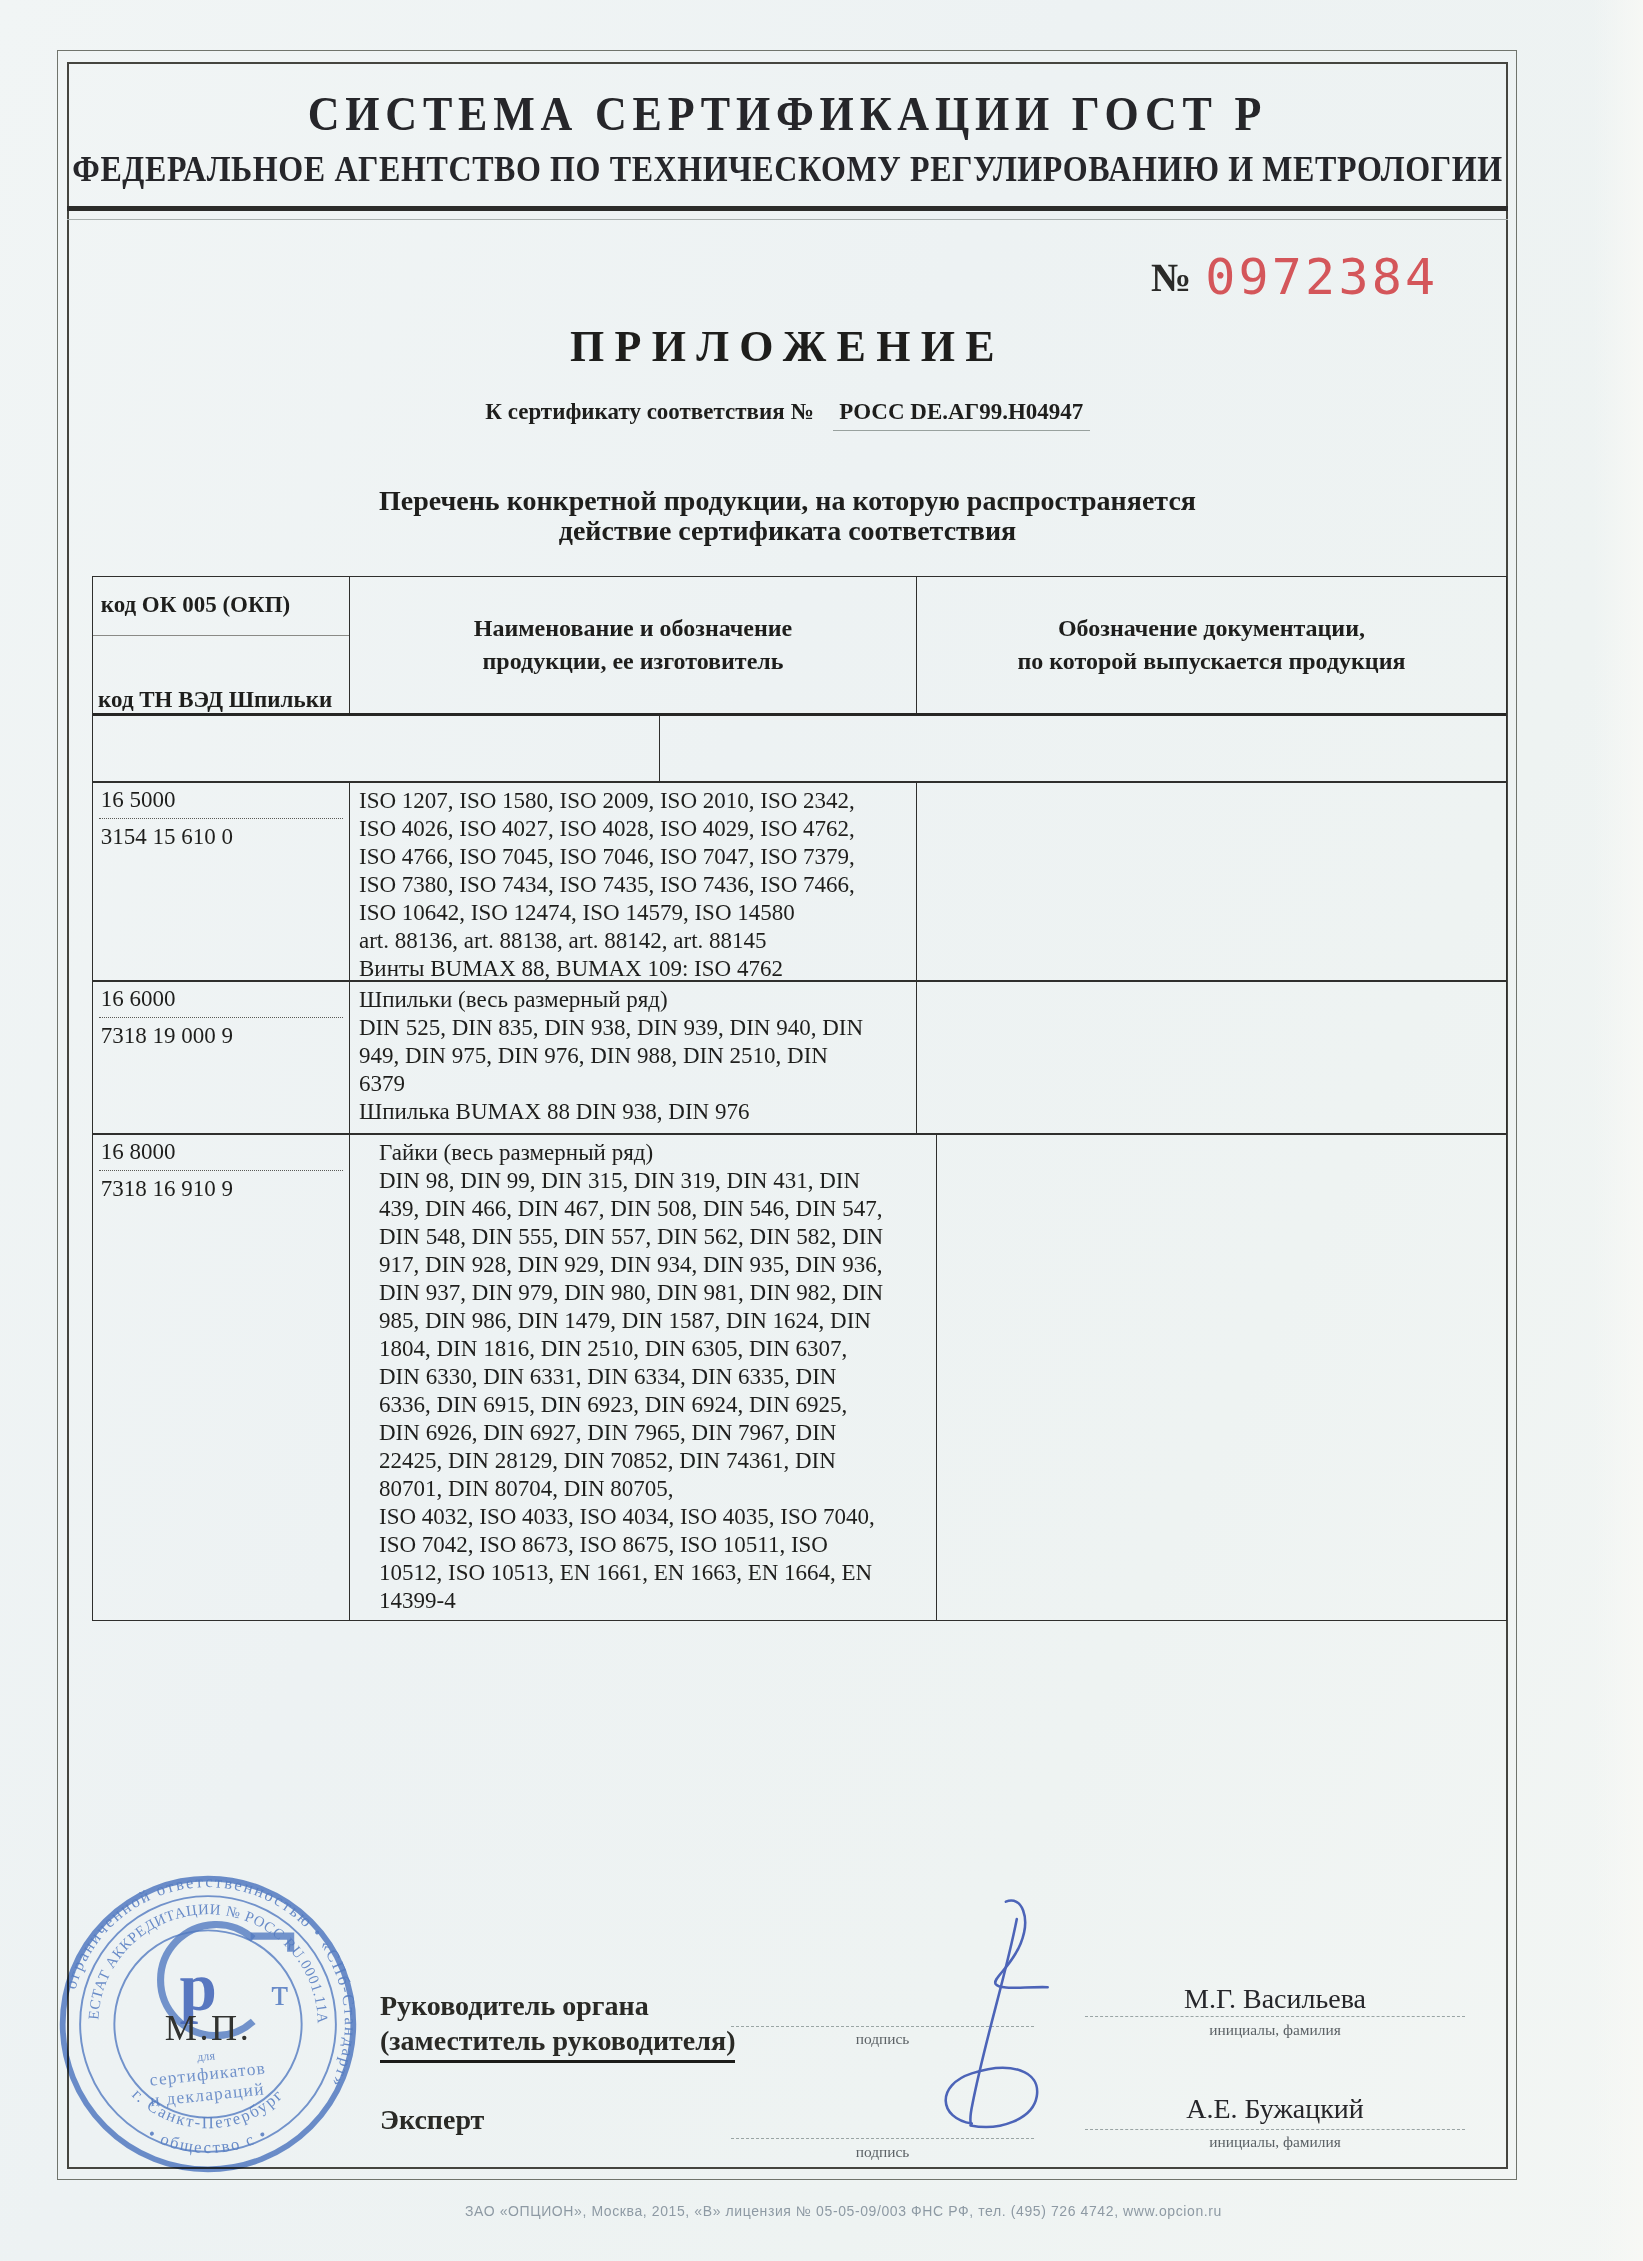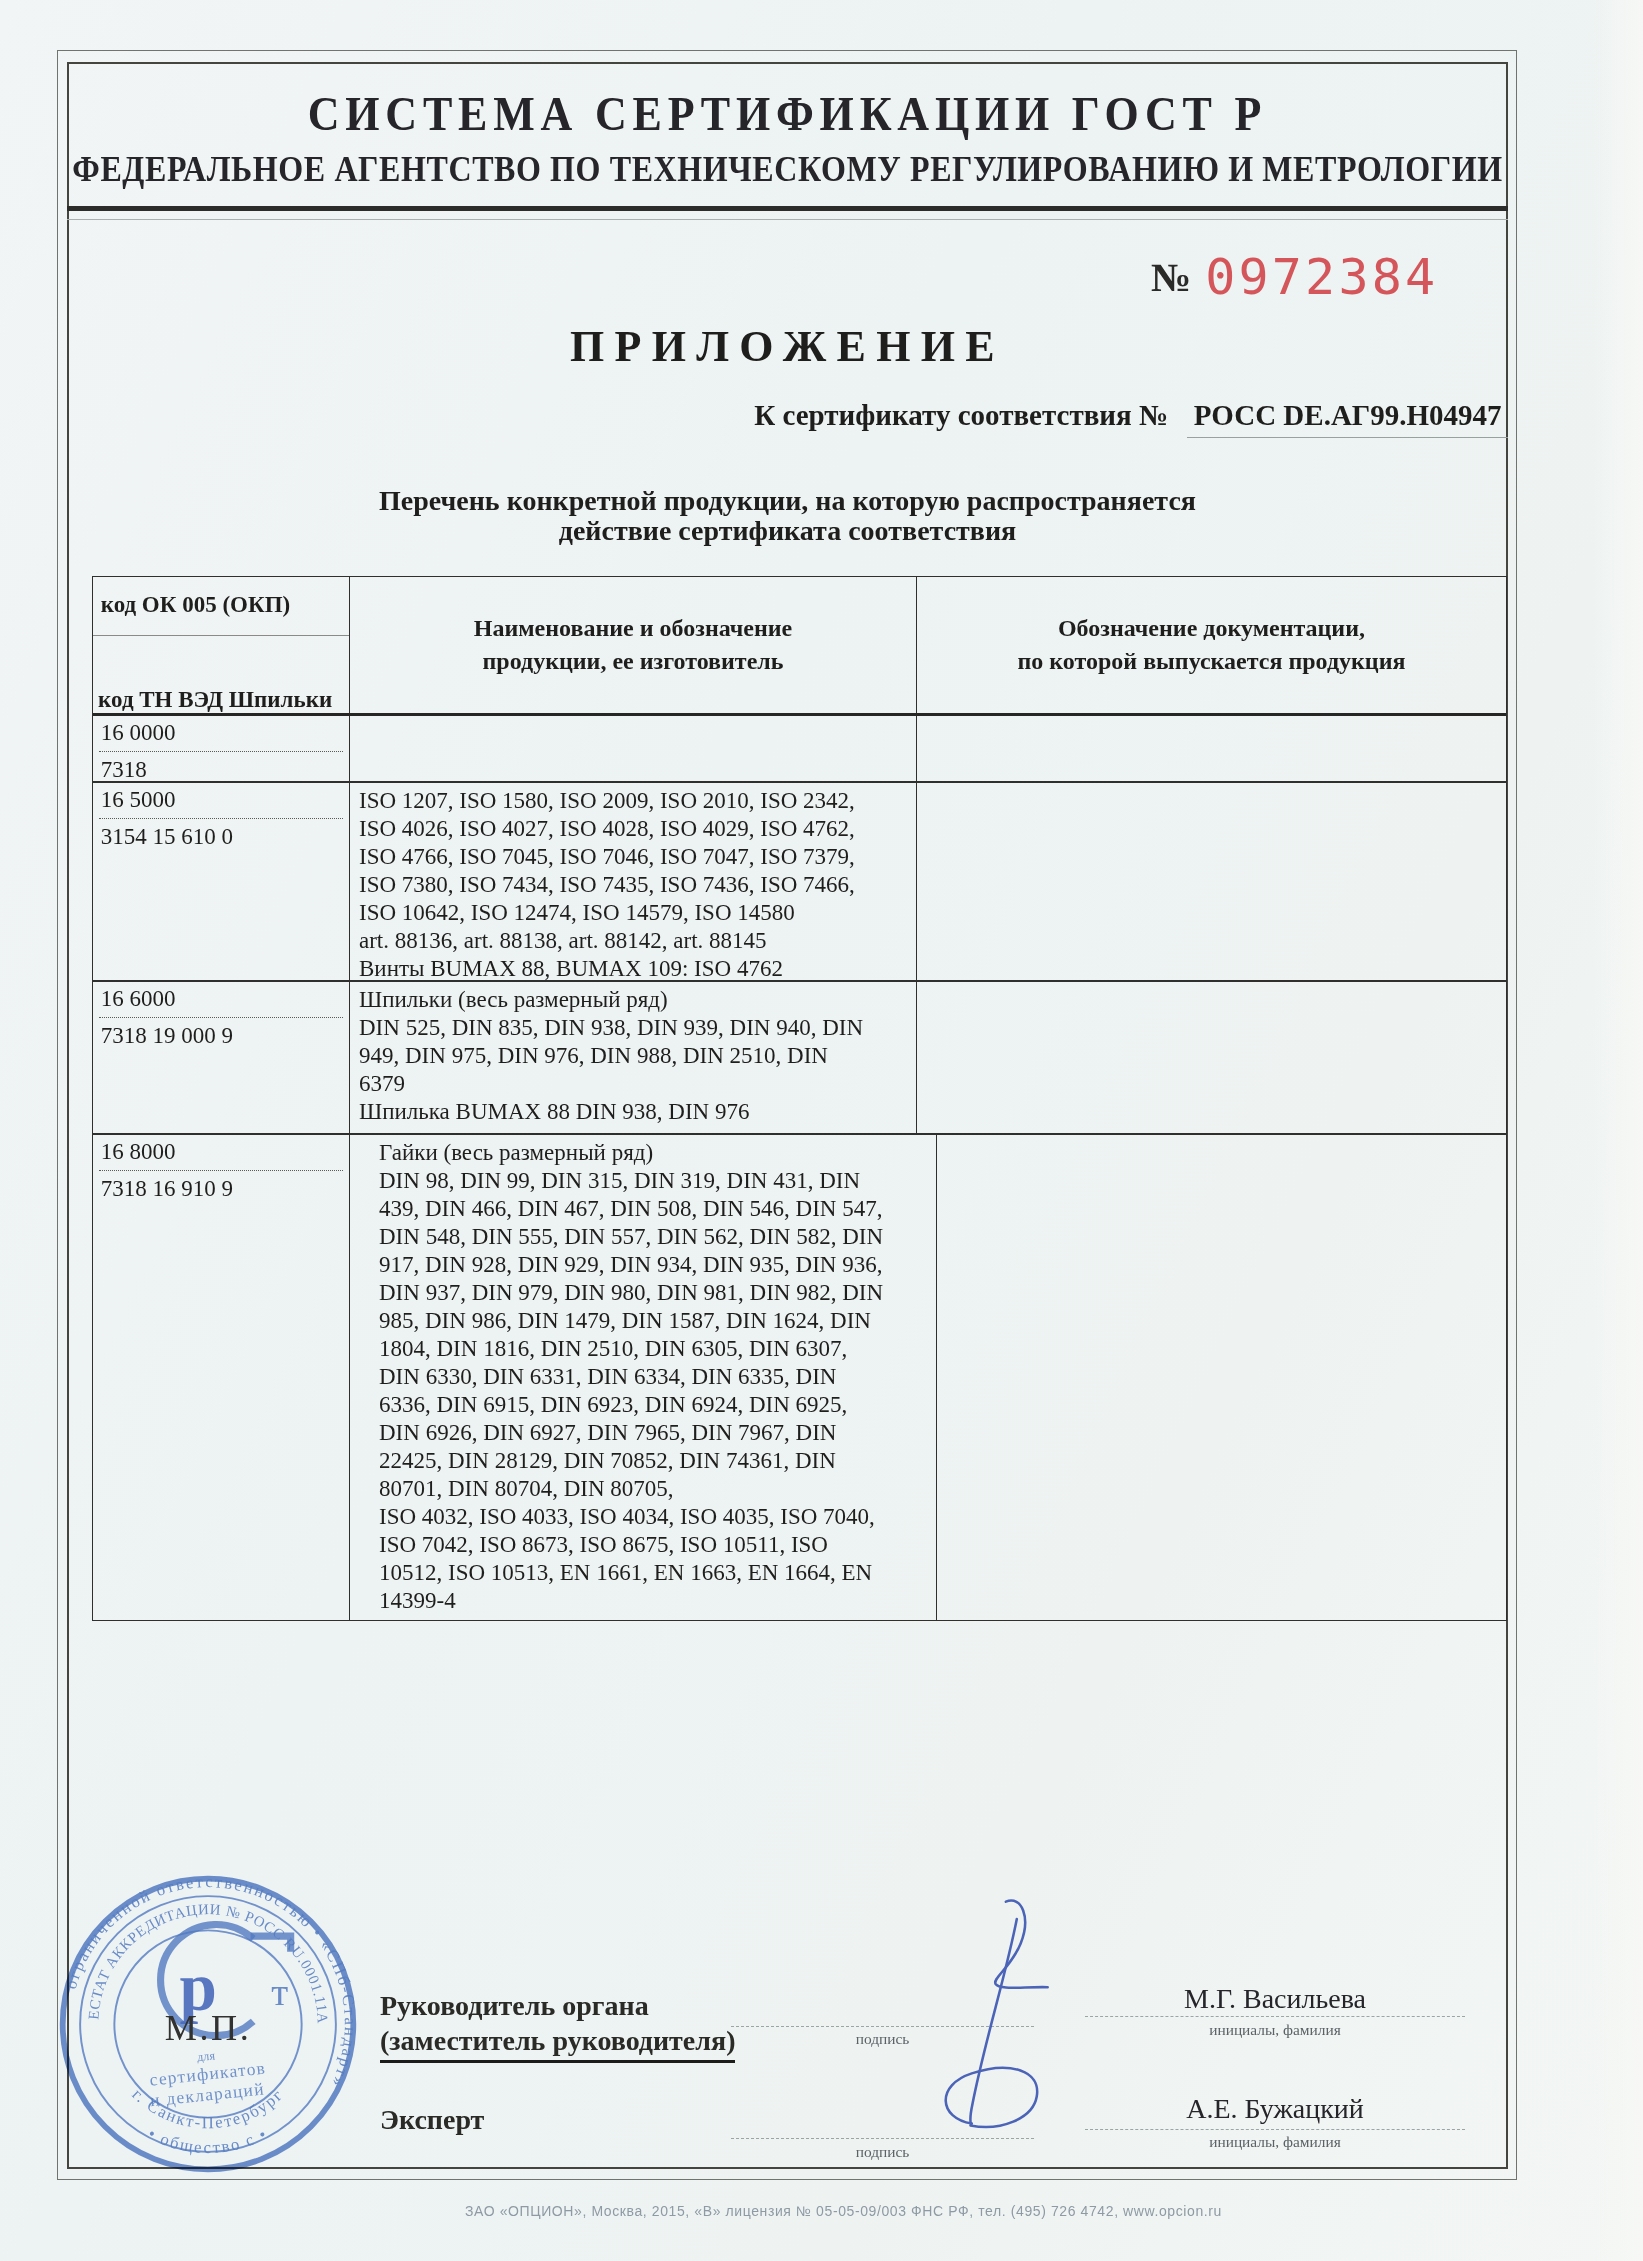--- a/index.html
+++ b/index.html
@@ -16,21 +16,21 @@
   .centered{left:67px;width:1441px;text-align:center;}
   .t-system{top:88px;font-size:44px;font-weight:700;letter-spacing:5.8px;color:#26262a;transform:scaleY(1.12);}
   .t-agency{top:151px;font-size:32px;font-weight:700;letter-spacing:0.6px;color:#26262a;transform:scaleY(1.1);}
   .rule-main{left:67px;top:206px;width:1441px;height:4.5px;background:#2c2c2a;}
   .rule-sub{left:67px;top:219px;width:1441px;height:1.3px;background:#a9b0ae;}
   .docnum{left:1151px;top:254px;display:flex;align-items:flex-start;}
   .docnum .nsign{font-size:40px;font-weight:700;color:#2a2a28;}
   .docnum .ndigits{font-family:"DejaVu Sans Mono",monospace;font-size:50px;line-height:46px;
     letter-spacing:3.2px;color:#d4565a;margin-left:14px;}
   .t-prilozhenie{top:321px;font-size:44px;font-weight:700;letter-spacing:10.3px;}
-  .certline{top:399px;font-size:29px;font-weight:700;text-align:right;}
+  .certline{top:399px;font-size:23px;font-weight:700;}
   .certline .certnum{margin-left:19.3px;display:inline-block;border-bottom:1.9px solid #98a19e;padding:0 6.4px 5.1px;}
   .t-sub1{top:485px;font-size:28px;font-weight:700;}
   .t-sub2{top:515px;font-size:28px;font-weight:700;}
   
   .tbl{left:92px;top:576px;width:1415px;height:1045px;border:1.9px solid #2f2f2d;box-sizing:border-box;
        display:flex;flex-direction:column;font-size:23px;}
   .tr{display:flex;box-sizing:border-box;}
   .tr + .tr{border-top:2.6px solid #2f2f2d;}
   .tr.body-first{border-top:3.9px solid #262624;}
   .td{box-sizing:border-box;}
@@ -100,24 +100,20 @@
         <div class="h-top">код ОК 005 (ОКП)</div>
         <div class="h-bot">код ТН ВЭД Шпильки</div>
       </div>
       <div class="td c2">Наименование и обозначение
 продукции, ее изготовитель</div>
       <div class="td c3 thead-c3">Обозначение документации,
 по которой выпускается продукция</div>
     </div>
 
     <div class="tr r1 body-first">
-      <div class="td c1 codecell">
-        <div class="code-top">16 0000</div>
-        <div class="code-bot">7318</div>
-      </div>
       <div class="td c2 prodcell"></div>
       <div class="td c3 prodcell"></div>
     </div>
 
     <div class="tr r2">
       <div class="td c1 codecell">
         <div class="code-top">16 5000</div>
         <div class="code-bot">3154 15 610 0</div>
       </div>
       <div class="td c2 prodcell">ISO 1207, ISO 1580, ISO 2009, ISO 2010, ISO 2342,

